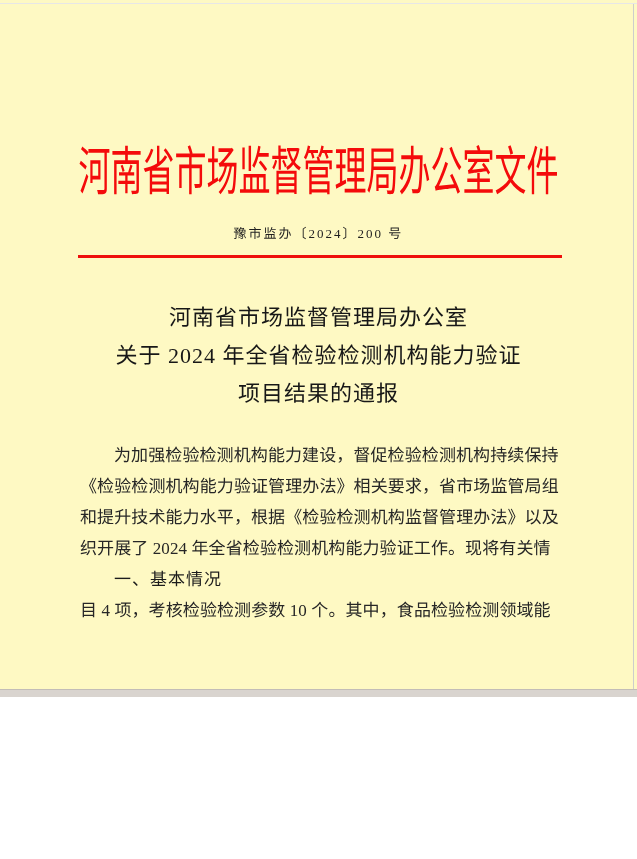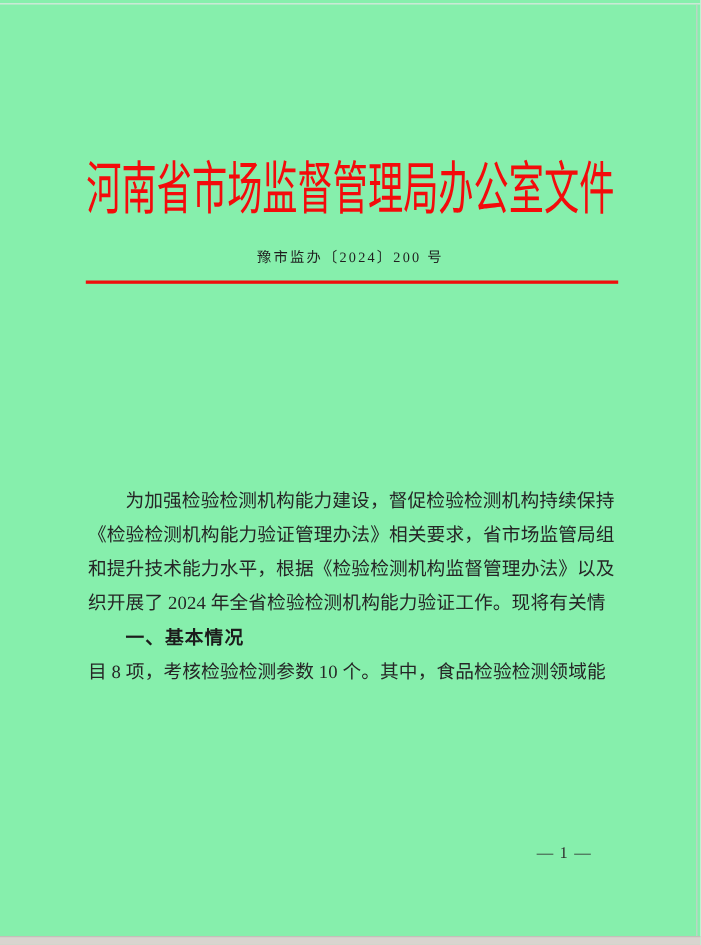--- a/index.html
+++ b/index.html
@@ -3,22 +3,22 @@
 <meta charset="utf-8">
 <style>
   html, body {
     margin: 0;
     padding: 0;
     background: #ffffff;
   }
   .page {
     position: relative;
     width: 637px;
-    height: 859px;
-    background: #86efac;
+    height: 697px;
+    background: #fef9c3;
     overflow: hidden;
     font-family: "Liberation Serif", "DejaVu Serif", serif;
     color: #262626;
   }
   
   .edge-top {
     position: absolute;
     top: 3px; left: 0; right: 0;
     height: 1px;
     background: #e7e7e7;
@@ -92,21 +92,21 @@
     left: 80px;
     width: 482px;
     font-size: 17px;
     line-height: 31px;
     letter-spacing: 0.1px;
     color: #262626;
   }
   .body-text .line { white-space: nowrap; }
   .body-text .indent { text-indent: 34px; }
   .body-text .heading {
-    font-weight: bold;
+    font-weight: normal;
     font-family: "Liberation Sans", "DejaVu Sans", sans-serif;
     letter-spacing: 1px;
     color: #1c1c1c;
   }
   
   .page-num {
     position: absolute;
     top: 768px;
     right: 99px;
     font-size: 15px;
@@ -123,25 +123,30 @@
   <div class="edge-top"></div>
   <div class="edge-right"></div>
   <div class="edge-bottom"></div>
 
   <div class="banner">河南省市场监督管理局办公室文件</div>
 
   <div class="doc-number">豫市监办〔2024〕200 号</div>
 
   <div class="red-rule"></div>
 
+  <div class="doc-title">
+    <div class="title-line">河南省市场监督管理局办公室</div>
+    <div class="title-line">关于 2024 年全省检验检测机构能力验证</div>
+    <div class="title-line">项目结果的通报</div>
+  </div>
 
   <div class="body-text">
     <div class="line indent">为加强检验检测机构能力建设，督促检验检测机构持续保持</div>
     <div class="line">《检验检测机构能力验证管理办法》相关要求，省市场监管局组</div>
     <div class="line">和提升技术能力水平，根据《检验检测机构监督管理办法》以及</div>
     <div class="line">织开展了 2024 年全省检验检测机构能力验证工作。现将有关情</div>
     <div class="line indent heading">一、基本情况</div>
-    <div class="line">目 8 项，考核检验检测参数 10 个。其中，食品检验检测领域能</div>
+    <div class="line">目 4 项，考核检验检测参数 10 个。其中，食品检验检测领域能</div>
   </div>
 
   <div class="page-num">— 1 —</div>
 
 </div>
 
 </body></html>

